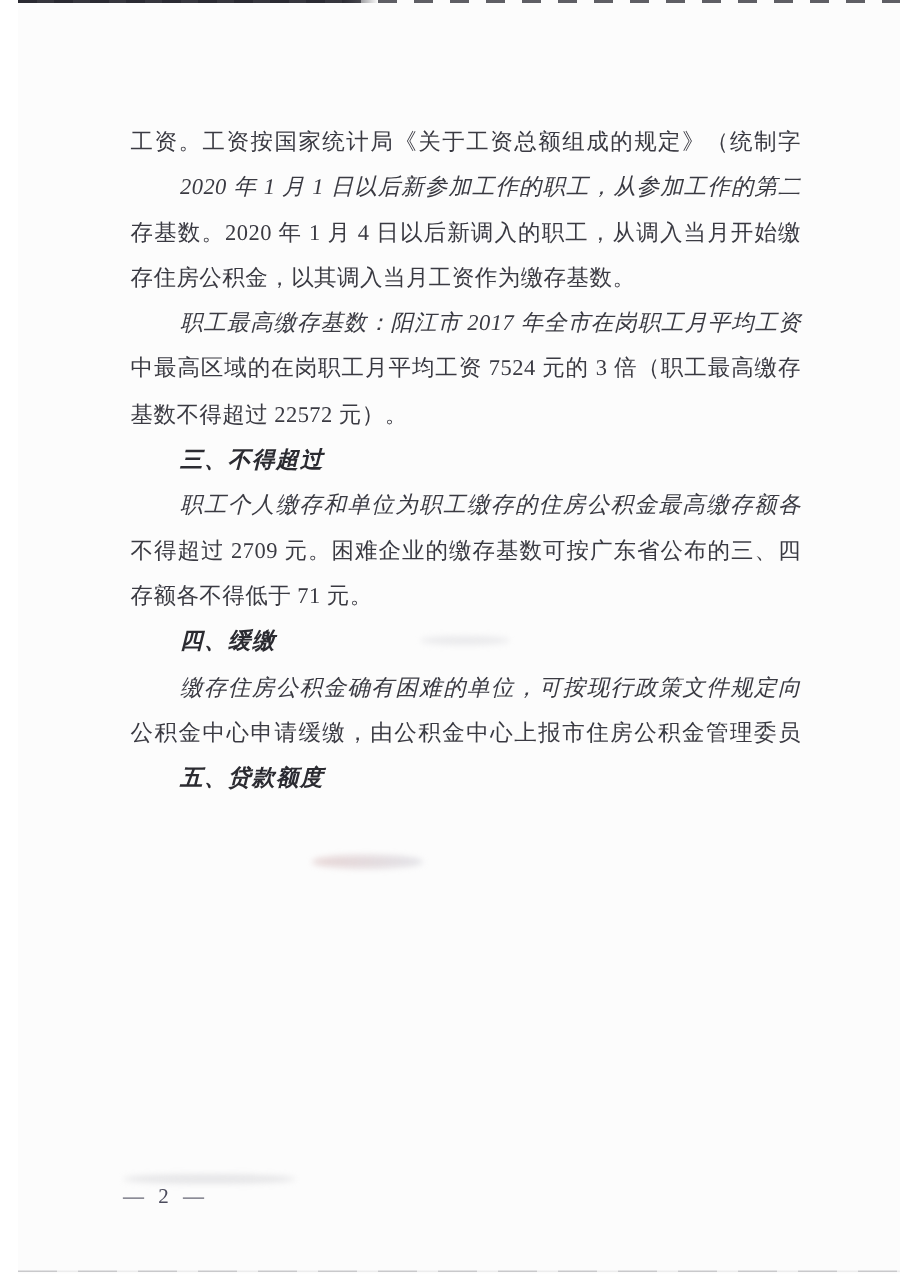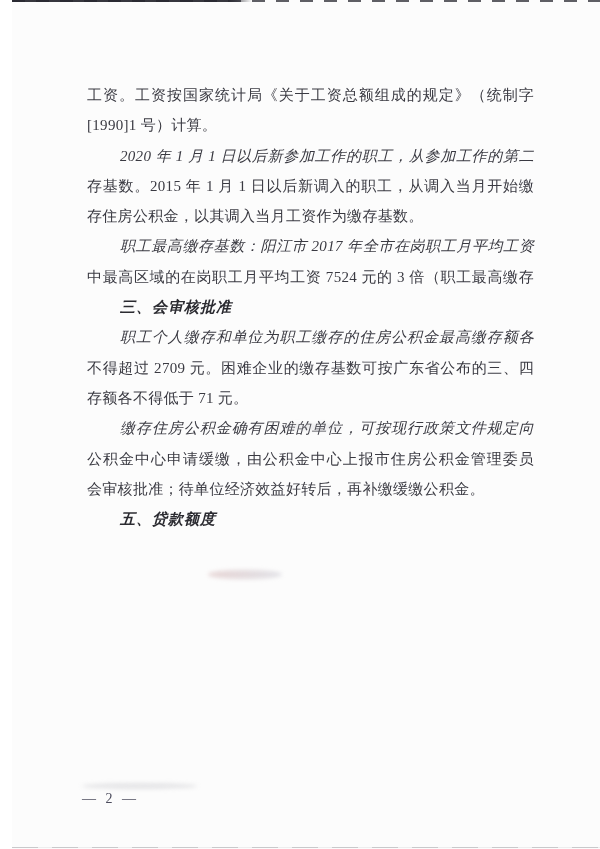--- a/index.html
+++ b/index.html
@@ -76,33 +76,33 @@
   }
 </style>
 </head>
 <body>
 
 <div class="page">
   <div class="edge-top"></div>
 
   <div class="content" id="doc-lines">
       <div class="line full">工资。工资按国家统计局《关于工资总额组成的规定》（统制字</div>
-      <div class="line">[1990]1 号）计算。</div>
       <div class="line indent full">2020 年 1 月 1 日以后新参加工作的职工，从参加工作的第二</div>
-      <div class="line full">存基数。2015 年 1 月 1 日以后新调入的职工，从调入当月开始缴</div>
+      <div class="line full">存基数。2020 年 1 月 4 日以后新调入的职工，从调入当月开始缴</div>
       <div class="line">存住房公积金，以其调入当月工资作为缴存基数。</div>
       <div class="line indent full">职工最高缴存基数：阳江市 2017 年全市在岗职工月平均工资</div>
       <div class="line full">中最高区域的在岗职工月平均工资 7524 元的 3 倍（职工最高缴存</div>
-      <div class="line heading indent">三、会审核批准</div>
+      <div class="line">基数不得超过 22572 元）。</div>
+      <div class="line heading indent">三、不得超过</div>
       <div class="line indent full">职工个人缴存和单位为职工缴存的住房公积金最高缴存额各</div>
       <div class="line full">不得超过 2709 元。困难企业的缴存基数可按广东省公布的三、四</div>
       <div class="line">存额各不得低于 71 元。</div>
+      <div class="line heading indent">四、缓缴</div>
       <div class="line indent full">缴存住房公积金确有困难的单位，可按现行政策文件规定向</div>
       <div class="line full">公积金中心申请缓缴，由公积金中心上报市住房公积金管理委员</div>
-      <div class="line">会审核批准；待单位经济效益好转后，再补缴缓缴公积金。</div>
       <div class="line heading indent">五、贷款额度</div>
     </div>
 
   <div class="smudge smudge-c"></div>
   <div class="smudge smudge-a"></div>
   <div class="smudge smudge-b"></div>
 
   <div class="page-number">— 2 —</div>
 
   <div class="edge-right"></div>

